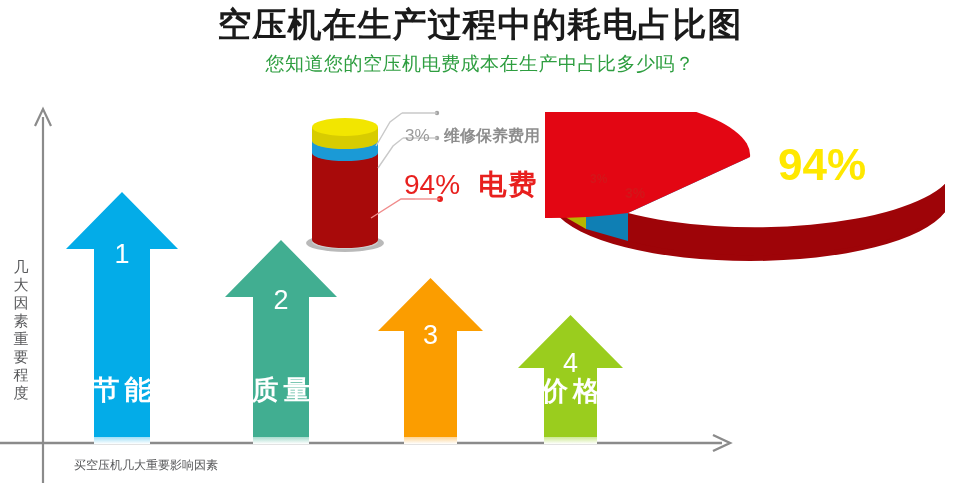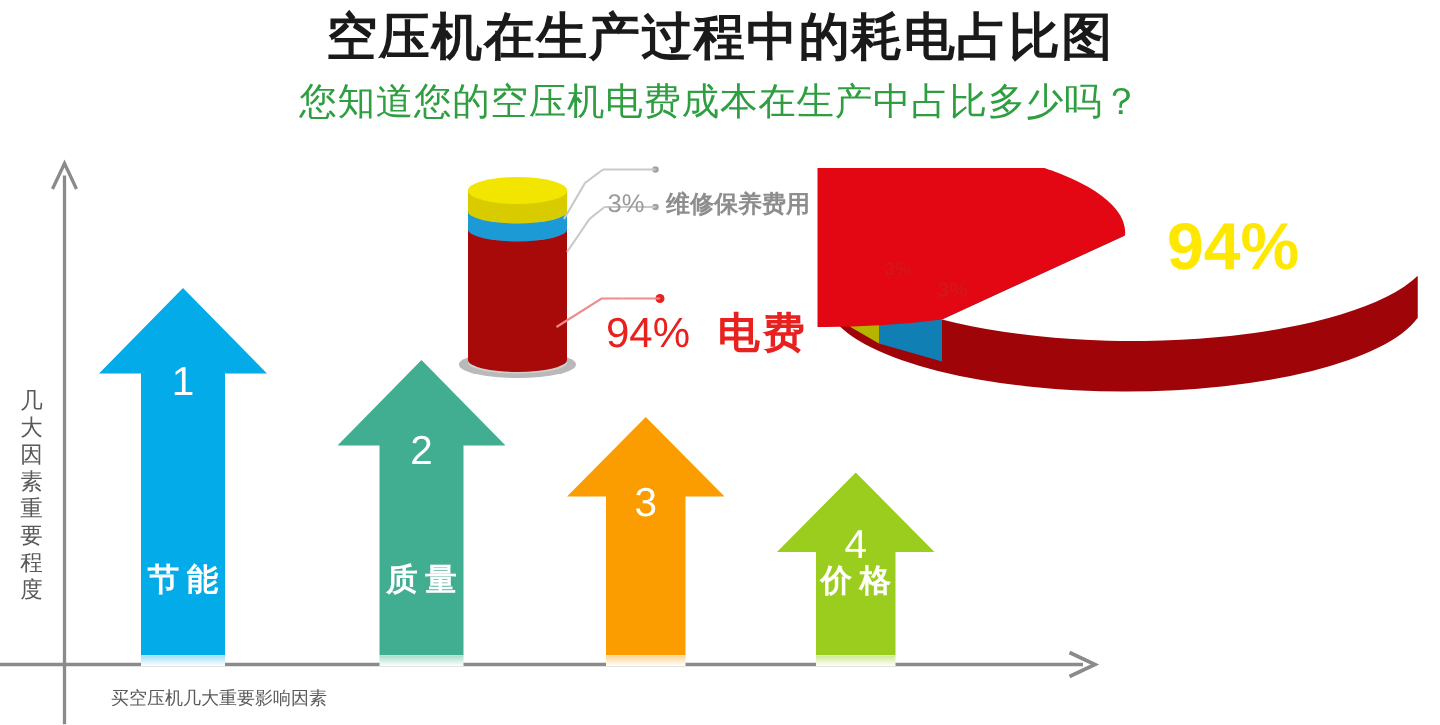--- a/index.html
+++ b/index.html
@@ -10,21 +10,21 @@
   .stage{position:absolute;left:0;top:0;width:960px;height:483px;}
 
   
   .title{
     position:absolute;left:0;top:2px;width:960px;text-align:center;
     font-size:34px;font-weight:bold;color:#1a1a1a;letter-spacing:1px;
     font-family:"DejaVu Sans","Liberation Sans",sans-serif;
   }
   .subtitle{
     position:absolute;left:0;top:51px;width:960px;text-align:center;
-    font-size:25px;color:#2e9e40;letter-spacing:0.5px;
+    font-size:19px;color:#2e9e40;letter-spacing:0.5px;
     font-family:"DejaVu Sans","Liberation Sans",sans-serif;
   }
 
   
   .axis-svg{position:absolute;left:0;top:0;width:960px;height:483px;pointer-events:none;}
   .y-axis-label{
     position:absolute;left:8px;top:258px;width:26px;
     font-size:15px;color:#58595b;line-height:18px;text-align:center;
     font-family:"DejaVu Sans","Liberation Sans",sans-serif;
     letter-spacing:0px;
@@ -36,21 +36,21 @@
   }
 
   
   .arrow{position:absolute;}
   .arrow .num{
     position:absolute;width:100%;text-align:center;color:#ffffff;
     font-size:27px;font-family:"Liberation Sans",sans-serif;
   }
   .arrow .lbl{
     position:absolute;width:100%;text-align:center;color:#ffffff;
-    font-size:21px;font-weight:bold;letter-spacing:5px;text-indent:5px;
+    font-size:27px;font-weight:bold;letter-spacing:5px;text-indent:5px;
     font-family:"DejaVu Sans","Liberation Sans",sans-serif;
   }
   .reflect{position:absolute;}
 
   
   .cyl{position:absolute;}
 
   
   .callout{position:absolute;white-space:nowrap;}
   .callout .pct-gray{
@@ -178,21 +178,21 @@
     <circle cx="440" cy="199" r="3" fill="#e8201e"></circle>
     <line x1="415" y1="199" x2="440" y2="199" stroke="#f08b8b" stroke-width="1.4"></line>
   </svg>
 
 
   <div class="callout" style="left:405px;top:126px;">
     <span class="pct-gray">3%</span>
     <span class="txt-gray" style="margin-left:10px;margin-top:36px;">维修保养费用</span>
   </div>
 
-  <div class="callout" style="left:404px;top:166px;margin-top:37px;">
+  <div class="callout" style="left:404px;top:166px;">
     <span class="pct-red">94%</span>
     <span class="txt-red" style="margin-left:14px;">电费</span>
   </div>
 
   <div class="pie-wrap">
     <svg viewBox="0 0 410 160" width="410" height="160">
 
       <path d="M10 72 A200 63 0 0 0 400 72 L400 100 A200 63 0 0 1 10 100 Z" fill="#9E0408"></path>
 
       <path d="M16 96 L22 106 L41 117 L41 90 L22 80 Z" fill="#B5B500"></path>

